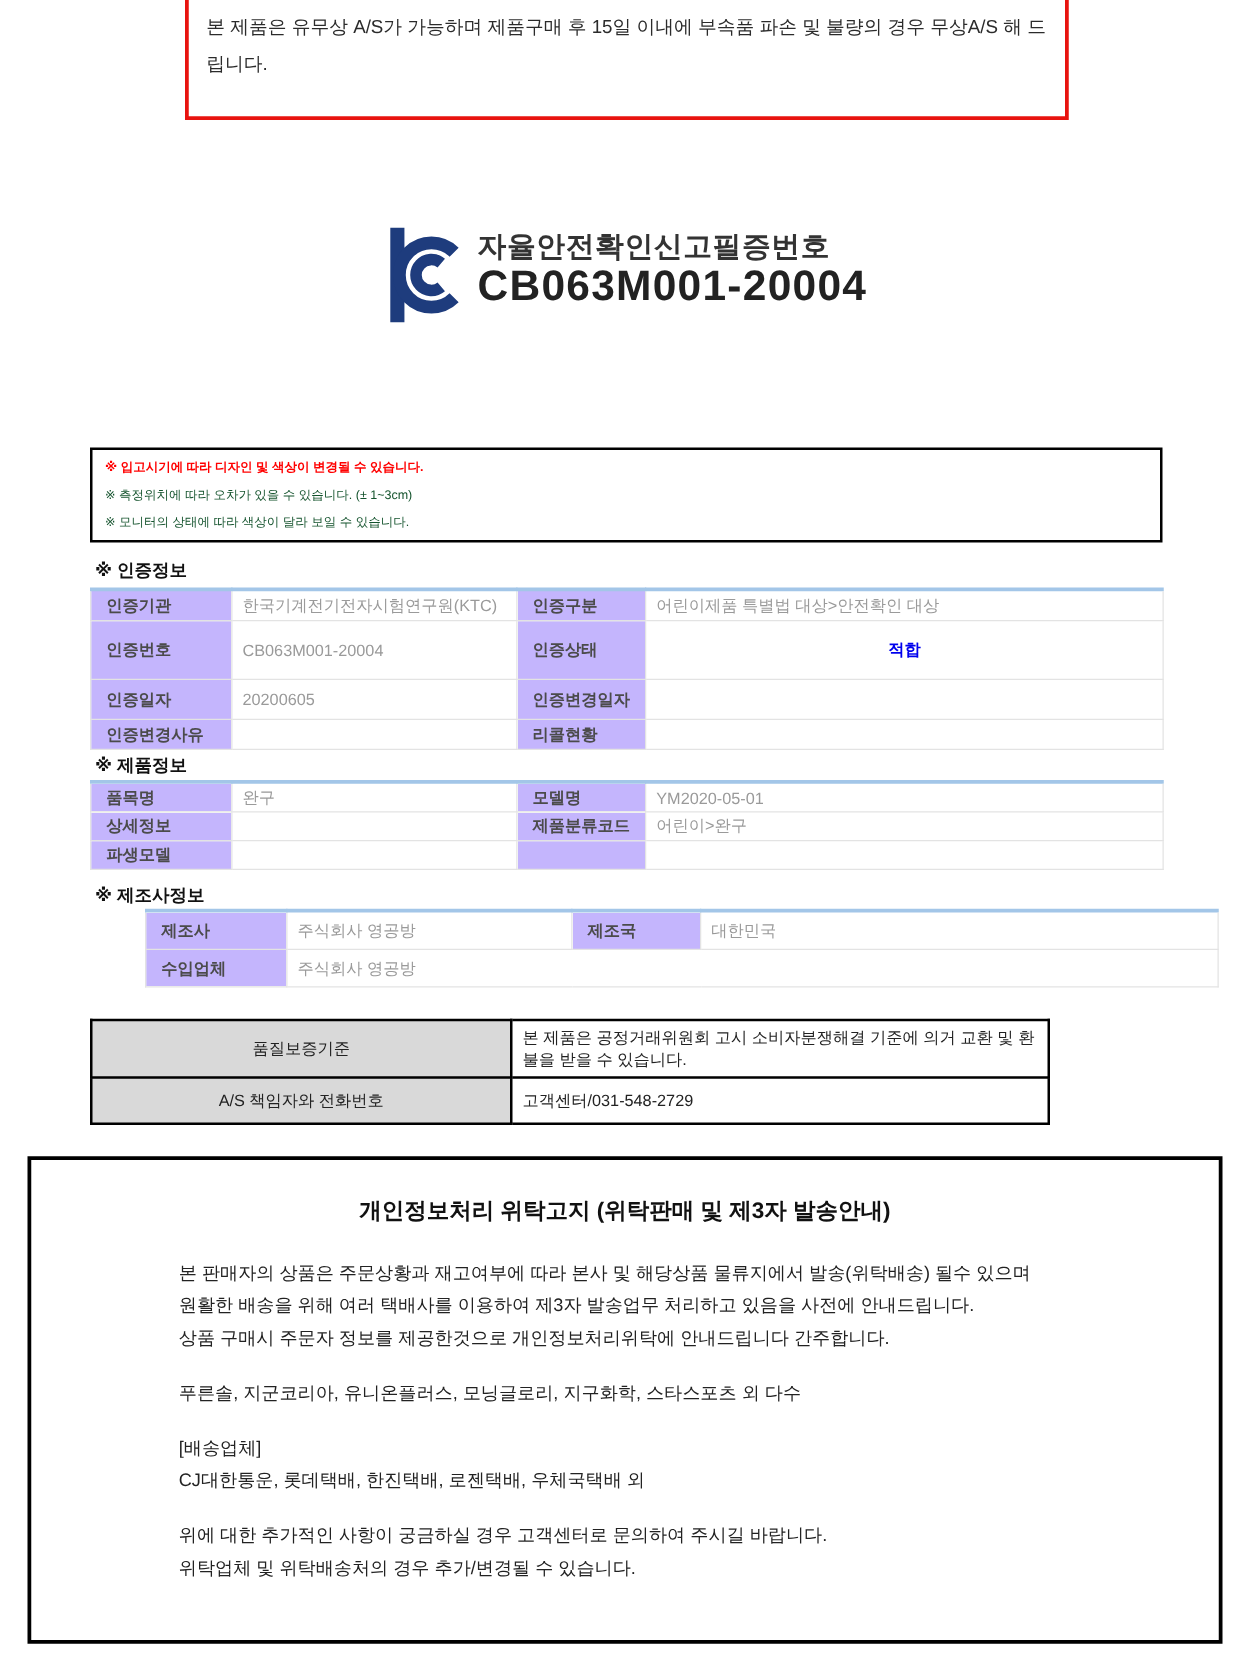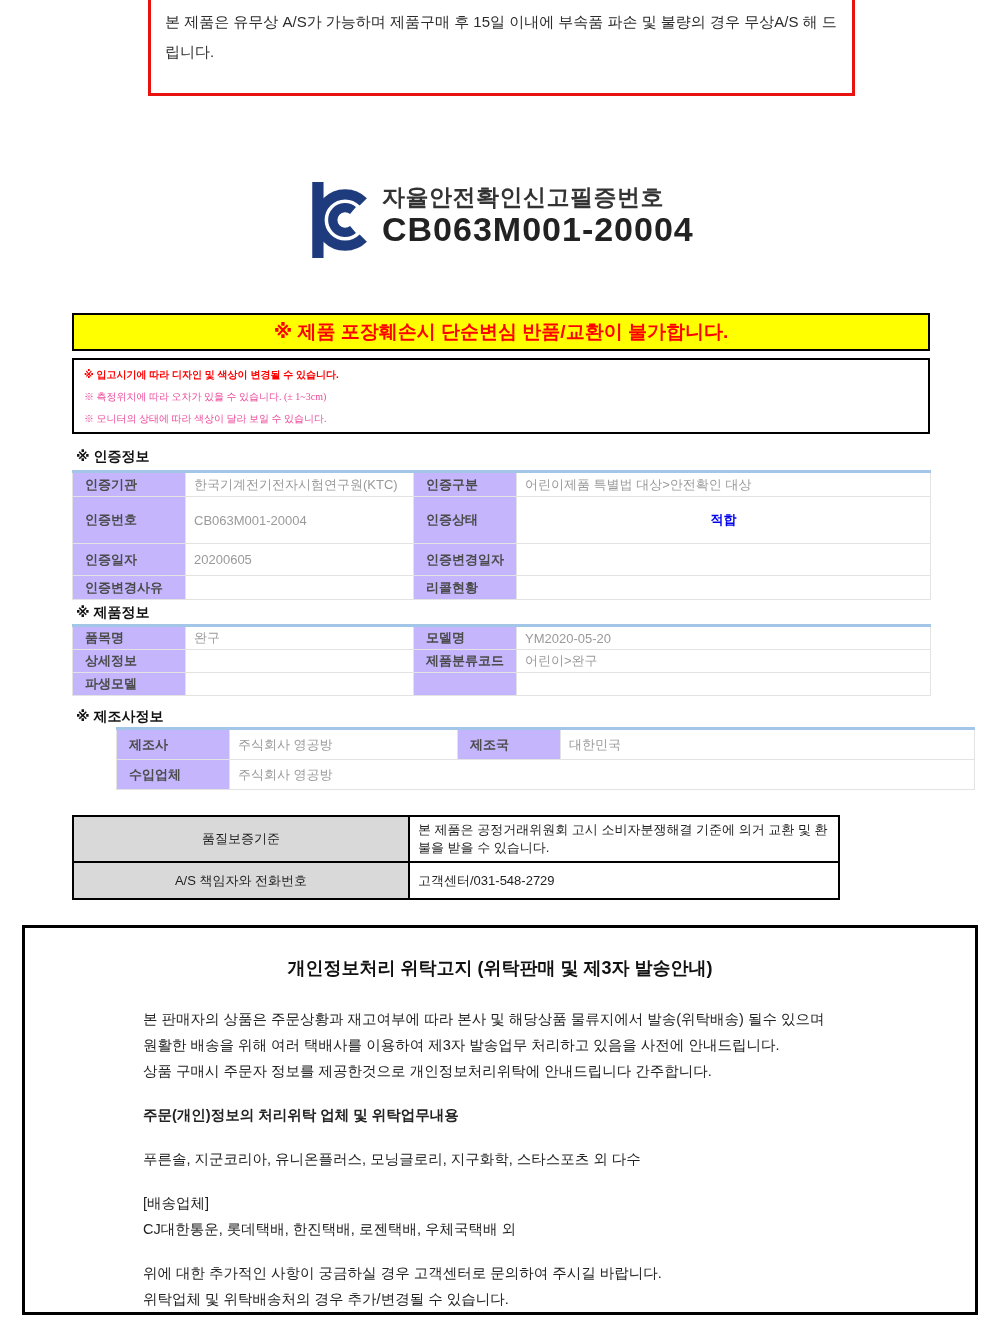--- a/index.html
+++ b/index.html
@@ -18,21 +18,21 @@
   .kc-number { position:absolute; left:70px; top:30px; font-size:34px; font-weight:bold; color:#222; letter-spacing:1px; }
 
   
   .banner { position:absolute; left:72px; top:313px; width:858px; height:38px; background:#ffff00;
             border:2px solid #000; text-align:center; line-height:34px; font-size:19px; font-weight:bold; color:#ff0000; }
 
   
   .notes { position:absolute; left:72px; top:358px; width:858px; height:76px; border:2px solid #000;
            padding:4px 10px; font-size:10px; line-height:22px; }
   .notes .red { color:#ff0000; font-weight:bold; }
-  .notes .gray { color:#ec4899;font-family:Liberation Serif, serif; }
+  .notes .gray { color:#14532d; }
 
   .sec-title { position:absolute; left:76px; font-size:14px; font-weight:bold; color:#111; }
 
   table.info { position:absolute; left:72px; width:858px; border-collapse:collapse; table-layout:fixed;
                border-top:3px solid #a3c6e8; border-bottom:1px solid #d9d9d9; }
   table.info td { border:1px solid #e3e3e3; font-size:13px; overflow:hidden; white-space:nowrap; }
   table.info td.lbl { background:#c4b5fd; color:#4b4b4b; font-weight:bold; padding:2px 4px 2px 12px; }
   table.info td.val { color:#9a9a9a; padding:2px 4px 2px 8px; }
   table.info td.status { text-align:center; font-weight:bold; padding:14px 4px; }
   col.c1 { width:113px; } col.c2 { width:228px; } col.c3 { width:103px; } col.c4 { width:414px; }
@@ -62,21 +62,20 @@
   <div class="kc-wrap">
     <svg class="kc-logo" width="58" height="76" viewBox="0 0 56 74">
       <rect x="0" y="0" width="11" height="74" fill="#1e3c7d"></rect>
       <path d="M 49.7 19.3 A 25 25 0 1 0 49.7 54.7" fill="none" stroke="#1e3c7d" stroke-width="10"></path>
       <path d="M 39.7 27.8 A 12 12 0 1 0 39.7 46.2" fill="none" stroke="#1e3c7d" stroke-width="9"></path>
     </svg>
     <div class="kc-title">자율안전확인신고필증번호</div>
     <div class="kc-number">CB063M001-20004</div>
   </div>
 
-  <div class="banner">※ 제품 포장훼손시 단순변심 반품/교환이 불가합니다.</div>
 
   <div class="notes">
     <div class="red">※ 입고시기에 따라 디자인 및 색상이 변경될 수 있습니다.</div>
     <div class="gray">※ 측정위치에 따라 오차가 있을 수 있습니다. (± 1~3cm)</div>
     <div class="gray">※ 모니터의 상태에 따라 색상이 달라 보일 수 있습니다.</div>
   </div>
 
   <div class="sec-title" style="top:448px;">※ 인증정보</div>
   <table class="info" style="top:470px;">
     <colgroup>
@@ -119,21 +118,21 @@
         <col class="c1">
         <col class="c2">
         <col class="c3">
         <col class="c4">
       </colgroup>
     <tbody>
         <tr style="height:22px;">
       <td class="lbl">품목명</td>
       <td class="val">완구</td>
       <td class="lbl">모델명</td>
-      <td class="val">YM2020-05-20</td>
+      <td class="val">YM2020-05-01</td>
     </tr>
     <tr style="height:22px;">
       <td class="lbl">상세정보</td>
       <td class="val"></td>
       <td class="lbl">제품분류코드</td>
       <td class="val">어린이&gt;완구</td>
     </tr>
     <tr style="height:22px;">
       <td class="lbl">파생모델</td>
       <td class="val"></td>
@@ -177,21 +176,20 @@
     </tr>
   </tbody>
     </table>
 
   <div class="privacy">
     <div class="privacy-title">개인정보처리 위탁고지 (위탁판매 및 제3자 발송안내)</div>
     <div class="privacy-body">
       <div>본 판매자의 상품은 주문상황과 재고여부에 따라 본사 및 해당상품 물류지에서 발송(위탁배송) 될수 있으며</div>
       <div>원활한 배송을 위해 여러 택배사를 이용하여 제3자 발송업무 처리하고 있음을 사전에 안내드립니다.</div>
       <div>상품 구매시 주문자 정보를 제공한것으로 개인정보처리위탁에 안내드립니다 간주합니다.</div>
-      <div class="blk bold">주문(개인)정보의 처리위탁 업체 및 위탁업무내용</div>
       <div class="blk">푸른솔, 지군코리아, 유니온플러스, 모닝글로리, 지구화학, 스타스포츠 외 다수</div>
       <div class="blk">[배송업체]</div>
       <div>CJ대한통운, 롯데택배, 한진택배, 로젠택배, 우체국택배 외</div>
       <div class="blk">위에 대한 추가적인 사항이 궁금하실 경우 고객센터로 문의하여 주시길 바랍니다.</div>
       <div>위탁업체 및 위탁배송처의 경우 추가/변경될 수 있습니다.</div>
     </div>
   </div>
 
 </div>
 

